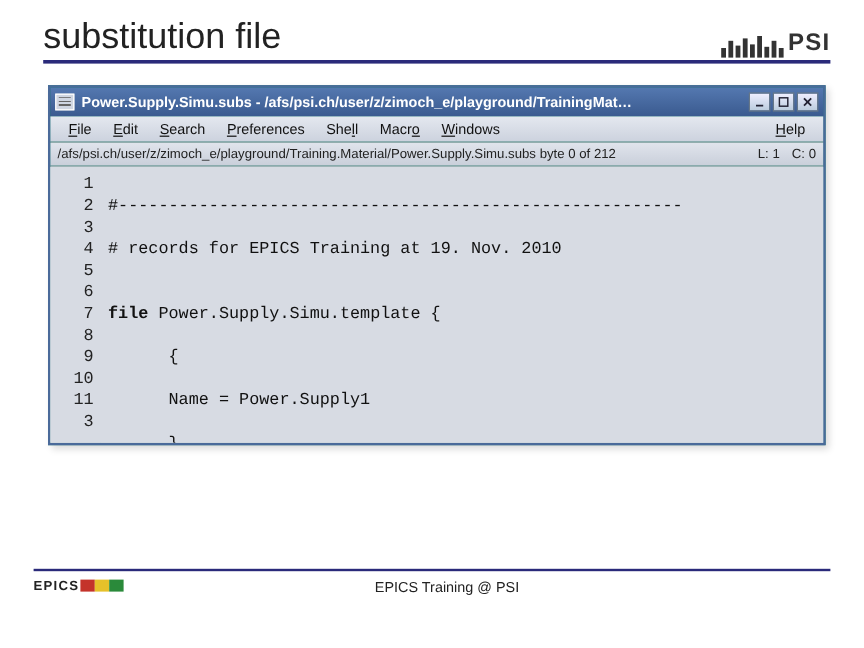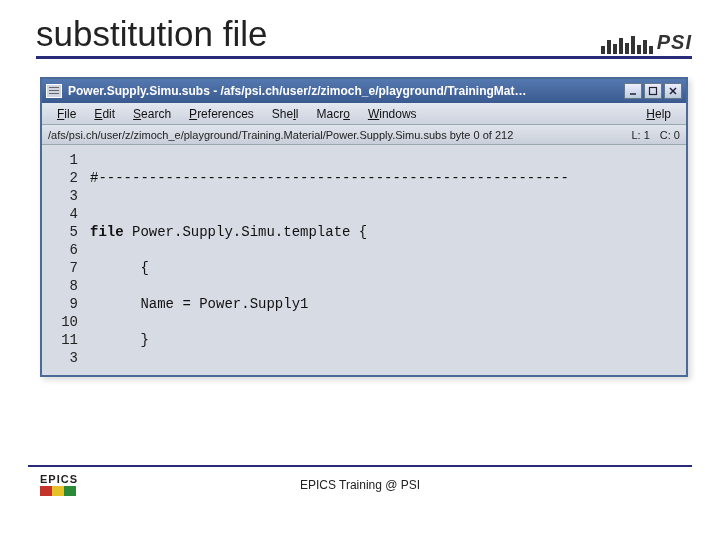--- a/index.html
+++ b/index.html
@@ -1,25 +1,25 @@
 <!DOCTYPE html>
 <html><head>
 <meta charset="utf-8">
 <style>
   * { box-sizing: border-box; margin: 0; padding: 0; }
   html, body { width: 720px; height: 540px; font-family: Arial, sans-serif; background: #fff; }
   
   .slide { width: 720px; height: 540px; position: relative; padding: 14px 28px 0 36px; }
   
   .slide-header { display: flex; justify-content: space-between; align-items: flex-end; border-bottom: 3px solid #2a2a7a; padding-bottom: 2px; margin-bottom: 18px; }
-  .slide-title { font-size: 35px; font-weight: 400; color: #222; }
+  .slide-title { font-size: 30px; font-weight: 400; color: #222; }
   .psi-logo { display: flex; align-items: flex-end; gap: 4px; }
   .psi-bars { display: flex; align-items: flex-end; gap: 2px; }
   .psi-bars span { display: inline-block; width: 4px; background: #333; }
-  .psi-text { font-size: 20px; font-weight: 700; font-style: italic; color: #333; letter-spacing: 1px; }
+  .psi-text { font-size: 20px; font-weight: 700; color: #333; letter-spacing: 1px; }
   
   .editor-window { border: 2px solid #4a6a9a; background: #0f766e; margin: 0 4px; box-shadow: 3px 3px 6px rgba(0,0,0,0.15); }
   
   .titlebar { height: 24px; background: linear-gradient(to bottom,#5478b0,#3a5a8f); display: flex; align-items: center; padding: 0 4px; }
   .titlebar-icon { width: 16px; height: 14px; background: #cfd6e2; margin-right: 6px; border: 1px solid #fff; position: relative; }
   .titlebar-icon::after { content:""; position:absolute; left:2px; right:2px; top:2px; bottom:2px; background: repeating-linear-gradient(to bottom,#666 0,#666 1px,#cfd6e2 1px,#cfd6e2 3px); }
   .titlebar-text { color:#fff; font-size:12px; font-weight:700; flex:1; white-space:nowrap; overflow:hidden; }
   .win-btns { display:flex; gap:2px; }
   .win-btn { width:18px; height:16px; background:linear-gradient(to bottom,#eef,#bcd); border:1px solid #678; display:flex; align-items:center; justify-content:center; }
   .win-btn svg { width:10px; height:10px; }
@@ -31,21 +31,21 @@
   
   .statusbar { height: 20px; background: linear-gradient(to bottom,#e0e4ec,#c9cfda); display:flex; align-items:center; padding:0 6px; font-size:11px; color:#222; border-bottom:1px solid #9aa; }
   .statusbar .sp { flex:1; }
   
   .editor-body { display:flex; background:#d7dbe3; height: 230px; }
   .gutter { width: 42px; background:#d7dbe3; text-align:right; padding: 6px 6px 0 0; font-family:"Courier New",monospace; font-size:14px; color:#222; line-height:18px; }
   .code-area { flex:1; background:#d7dbe3; padding:6px 0 0 6px; font-family:"Courier New",monospace; font-size:14px; color:#111; line-height:18px; white-space:pre; overflow:hidden; }
   .code-line .kw { font-weight:700; }
   
   .slide-footer { position:absolute; left:28px; right:28px; bottom:44px; border-top:2px solid #2a2a7a; display:flex; align-items:center; padding-top:6px; }
-  .epics-logo { display:flex; flex-direction:column; gap:1px;margin-left:12px; }
+  .epics-logo { display:flex; flex-direction:row; gap:1px; }
   .epics-logo .txt { font-size:11px; font-weight:700; letter-spacing:1px; color:#222; }
   .epics-logo .squares { display:flex; gap:0; }
   .epics-logo .squares span { width:12px; height:10px; }
   .footer-text { flex:1; text-align:center; font-size:12px; color:#222; }
 </style>
 </head>
 <body>
 
 <div class="slide">
 
@@ -120,20 +120,21 @@
         <div>6</div>
         <div>7</div>
         <div>8</div>
         <div>9</div>
         <div>10</div>
         <div>11</div>
         <div>3</div>
       </div>
       <div class="code-area">
 <div class="code-line">#--------------------------------------------------------</div>
+<div class="code-line"># records for EPICS Training at 19. Nov. 2010</div>
 <div class="code-line"></div>
 <div class="code-line"><span class="kw">file</span><span> Power.Supply.Simu.template {</span></div>
 <div class="code-line">      {</div>
 <div class="code-line">      Name = Power.Supply1</div>
 <div class="code-line">      }</div>
 
 
 
 
 <div class="code-line"></div>

